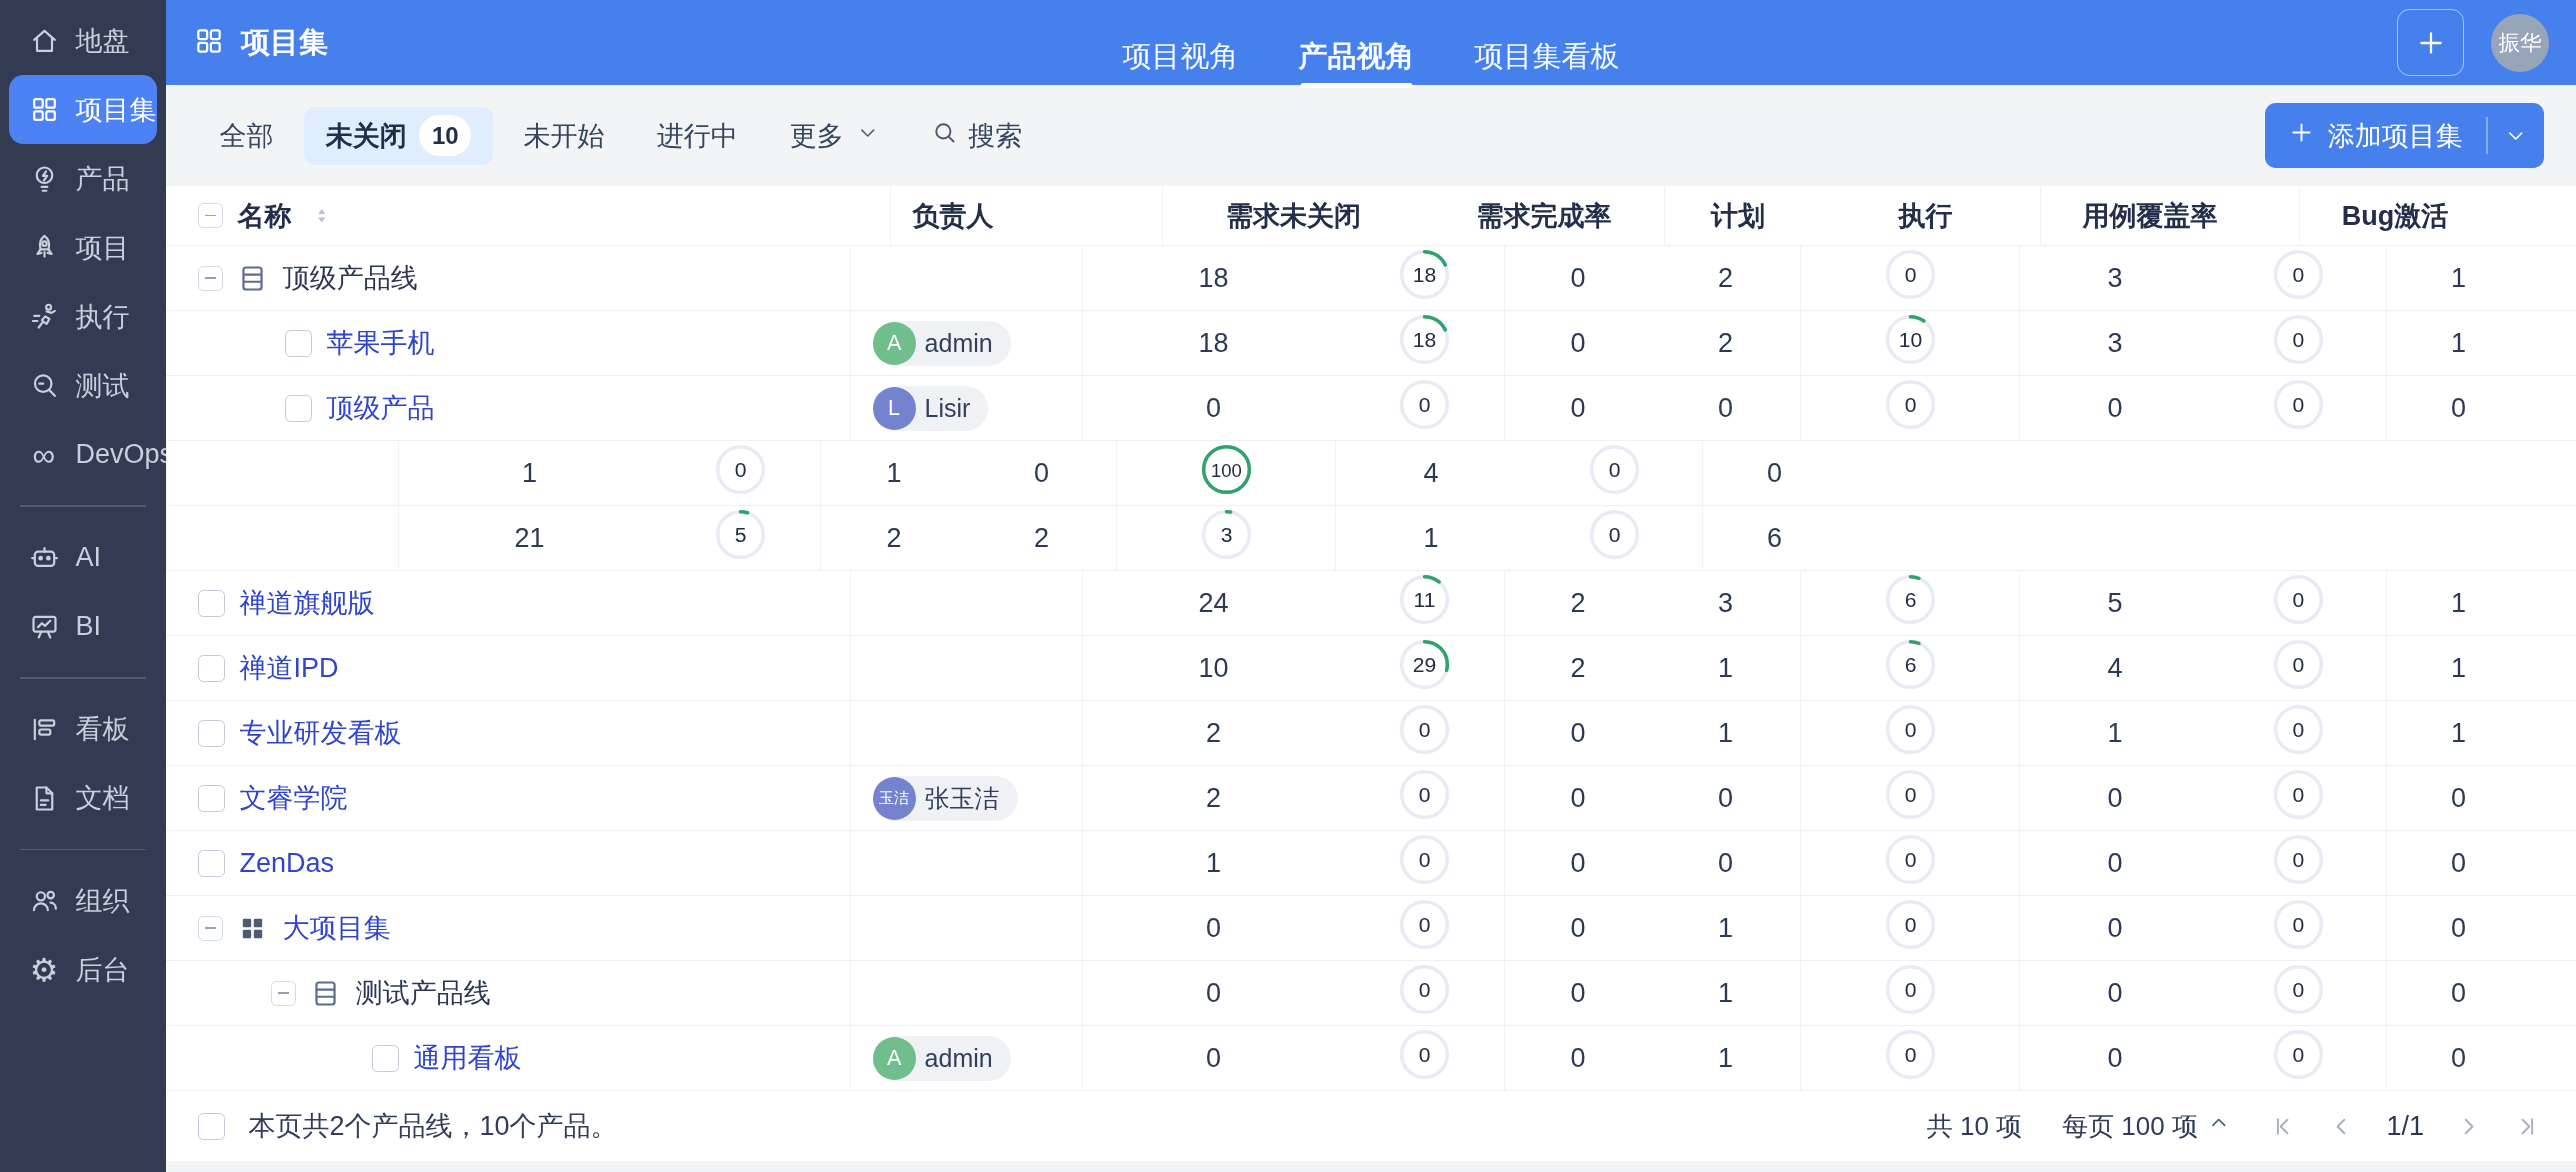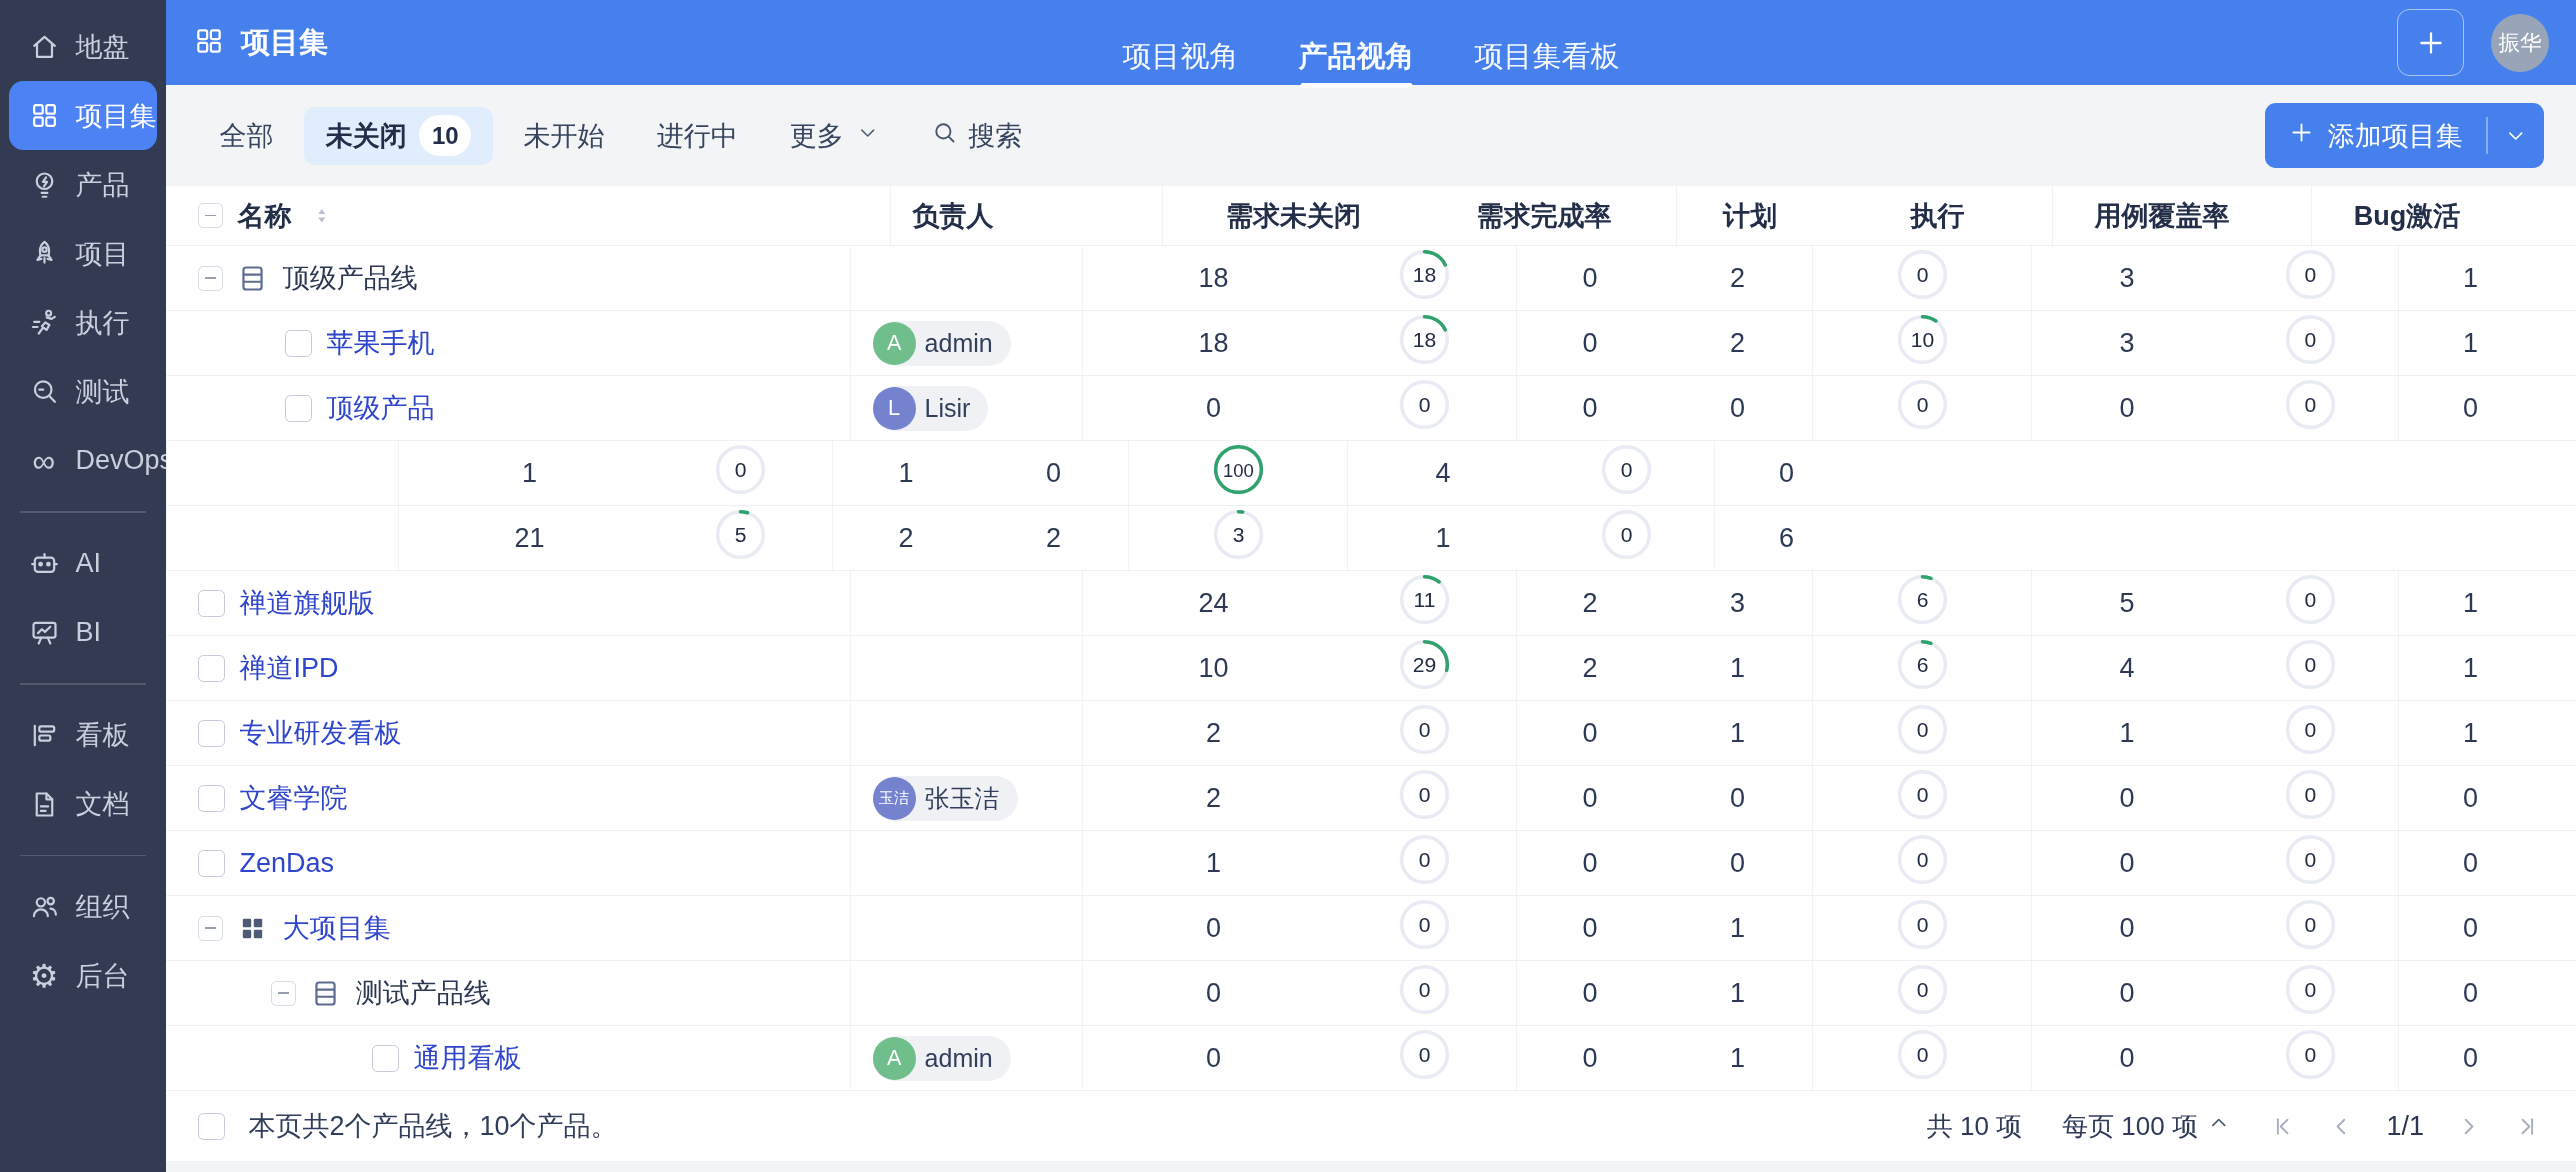--- a/index.html
+++ b/index.html
@@ -1,21 +1,21 @@
 <!DOCTYPE html>
 <html style="font-size:14.4px"><head>
 <meta charset="utf-8">
 <style>
   * { box-sizing: border-box; margin: 0; padding: 0; }
   html,body { width: 2576px; height: 1173px; }
   body { font-family: "Liberation Sans", "DejaVu Sans", sans-serif; background:#F3F4F6; overflow:hidden; }
   .app { display:flex; width:2576px; height:1173px; }
 
   
-  .sidebar { width:166px; flex:0 0 166px; background:#323B52; padding-top:12px; display:flex; flex-direction:column; }
+  .sidebar { width:166px; flex:0 0 166px; background:#323B52; padding-top:6px; display:flex; flex-direction:column; }
   .side-item { height:69px; margin:0 9px; padding-left:18px; display:flex; align-items:center; gap:14.4px;
                color:#C9CFDC; font-size:27px; border-radius:14.4px; cursor:pointer; white-space:nowrap; }
   .side-item.active { background:#4C82F4; color:#FFFFFF; }
   .side-item .icn { width:34px; height:34px; display:flex; align-items:center; justify-content:center; flex:0 0 34px; }
   .side-item .icn svg { width:31px; height:31px; }
   .side-item .icn .glyph { font-size:32px; line-height:1; }
   .side-divider { height:1.8px; background:rgba(255,255,255,0.16); margin:16px 20px; }
 
   
   .main { flex:1; display:flex; flex-direction:column; background:#F3F4F6; min-width:0; }
@@ -59,21 +59,21 @@
   .trow { display:flex; align-items:stretch; border-bottom:1.8px solid #EEF0F4; background:#fff; }
   .thead { height:60px;gap:40px; }
   .tbody-row { height:65px; }
   .tfoot { height:70px; border-bottom:none; }
   .cell { display:flex; align-items:center; justify-content:center; font-size:27px; color:#2D3954; overflow:hidden; }
   .hcell { font-weight:700; color:#232E49; }
   .c-name   { width:684px; flex:0 0 684px; justify-content:flex-start; }
   .c-owner  { width:232px; flex:0 0 232px; justify-content:flex-start; padding-left:21.6px; }
   .c-so     { width:262px; flex:0 0 262px; }
   .c-sd     { width:160px; flex:0 0 160px; }
-  .c-plan   { width:147px; flex:0 0 147px;margin-left:12px; }
+  .c-plan   { width:147px; flex:0 0 147px; }
   .c-exec   { width:149px; flex:0 0 149px; }
   .c-cov    { width:219px; flex:0 0 219px; }
   .c-bug    { width:191px; flex:0 0 191px; }
   .c-fix    { width:176px; flex:0 0 176px; }
   .c-rel    { width:144px; flex:0 0 144px; }
   .c-gear   { width:46px;  flex:0 0 46px; justify-content:flex-start; }
   .b-left { border-left:1.8px solid #F0F2F6; }
 
   .name-inner { display:flex; align-items:center; gap:14.4px; }
   .cbx { width:27px; height:27px; border:1.8px solid #C4CAD7; border-radius:5.4px; background:#fff; flex:0 0 27px; cursor:pointer; }

